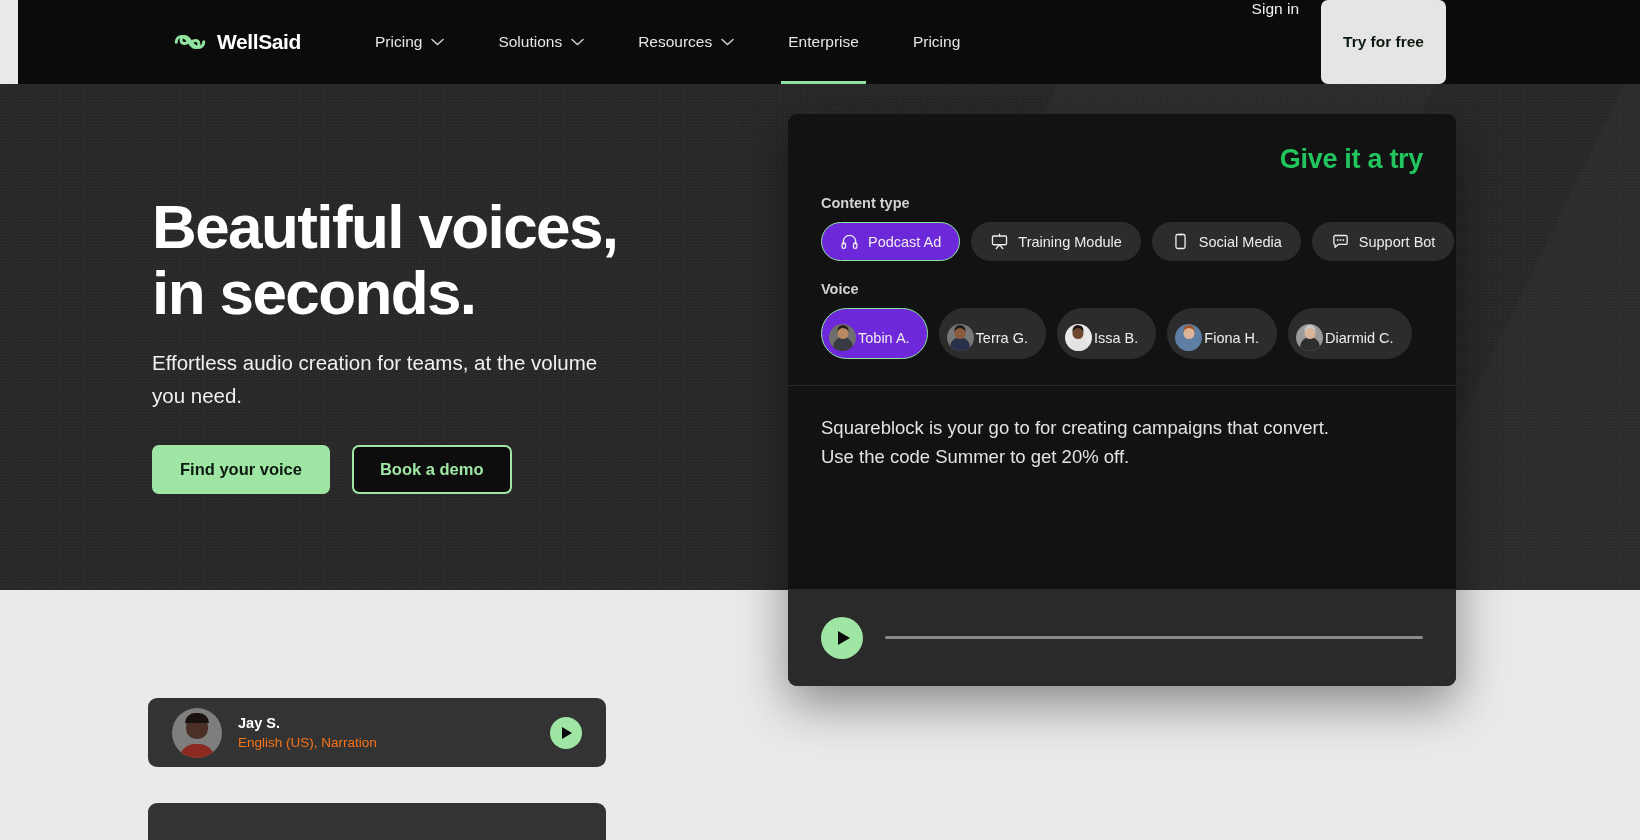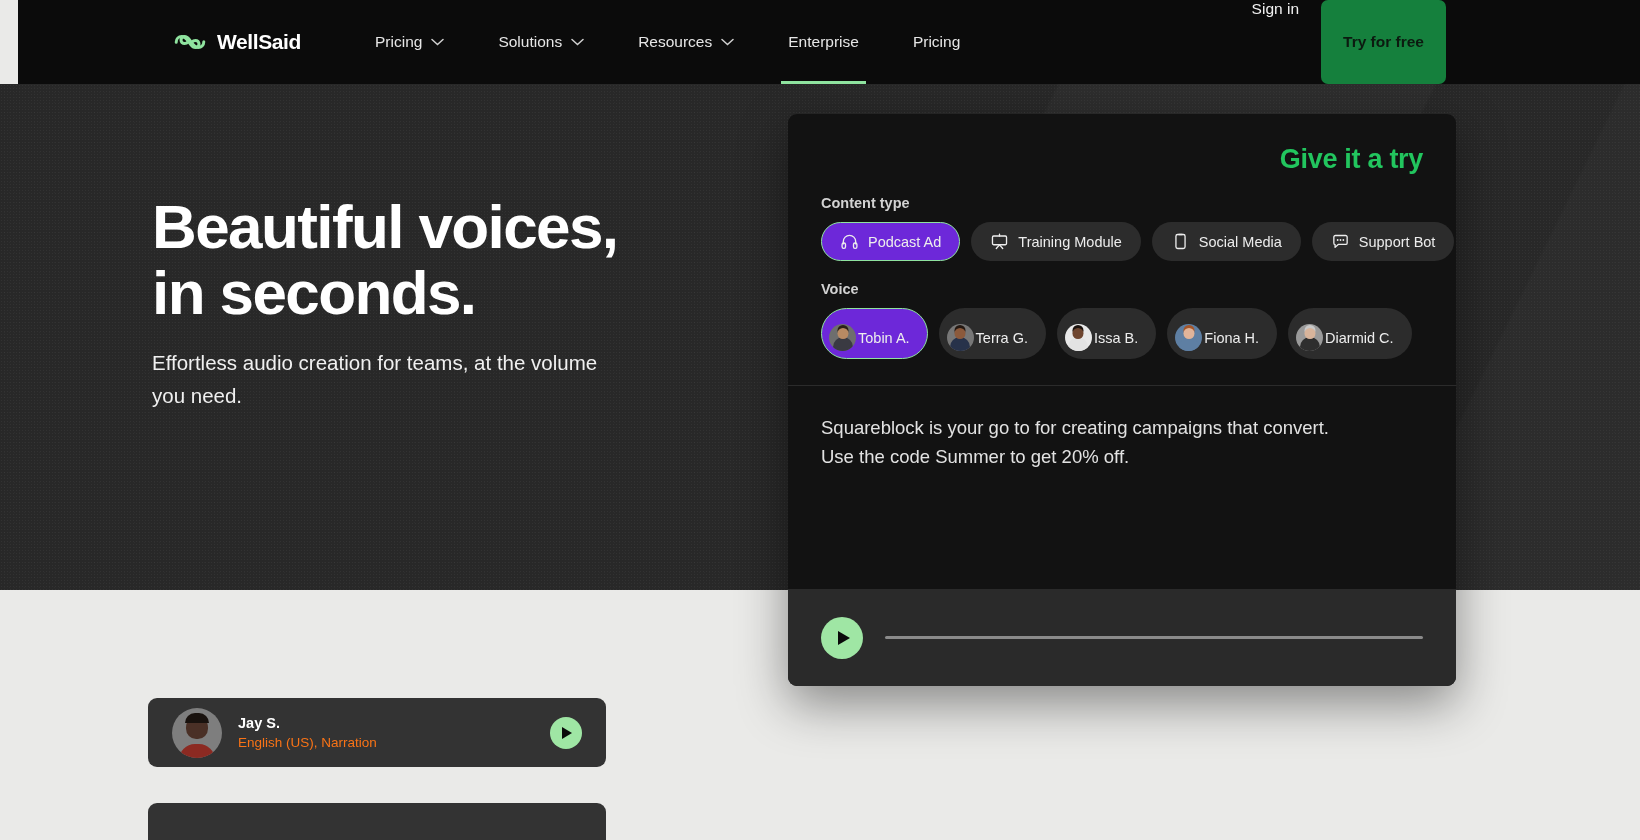--- a/index.html
+++ b/index.html
@@ -46,21 +46,21 @@
   }
   .nav-right {
     position: absolute; right: 0; top: 0; height: 84px;
     display: flex; gap: 0;
   }
   .signin {
     color: #F1F1F1; font-size: 15.5px; cursor: pointer;
     padding: 0 22px;
   }
   .try-free {
-    background: #15803d; color: #0C1A10;
+    background: #e5e5e5; color: #0C1A10;
     font-size: 15.5px; font-weight: bold;
     border: none; border-radius: 7px;
     padding: 12px 22px; margin-right: 212px; cursor: pointer;
     font-family: "Liberation Sans", sans-serif;
   }
 
   
   .hero {
     position: absolute; top: 84px; left: 0;
     width: 1640px; height: 506px;
@@ -283,20 +283,24 @@
       <button class="try-free">Try for free</button>
     </div>
   </nav>
 
   <section class="hero">
     <div class="hero-noise"></div>
     <div class="hero-copy">
       <h1 class="hero-title">Beautiful voices,
 in seconds.</h1>
       <p class="hero-sub">Effortless audio creation for teams, at the volume you need.</p>
+      <div class="hero-ctas">
+        <button class="btn-primary">Find your voice</button>
+        <button class="btn-ghost">Book a demo</button>
+      </div>
     </div>
   </section>
 
   <section class="light"></section>
 
   <section class="panel">
     <div class="panel-body">
       <div class="panel-title">Give it a try</div>
 
       <div class="panel-label">Content type</div>

